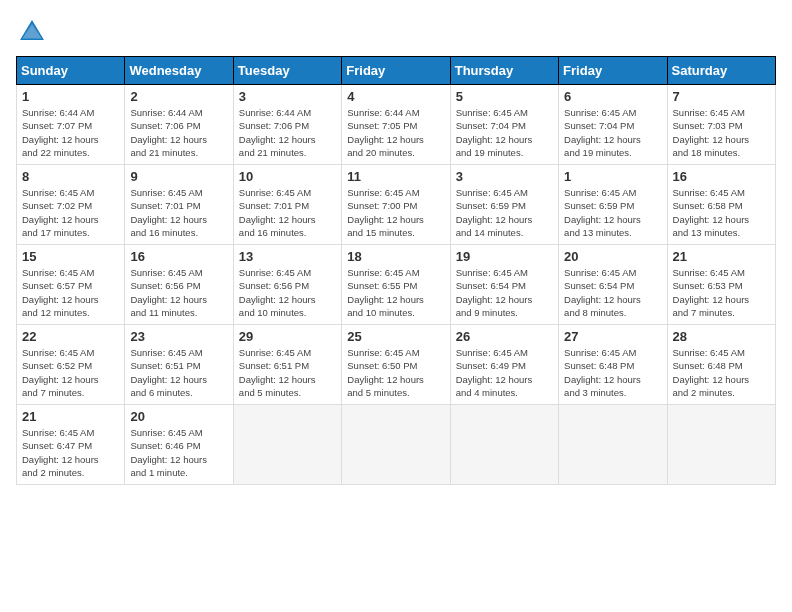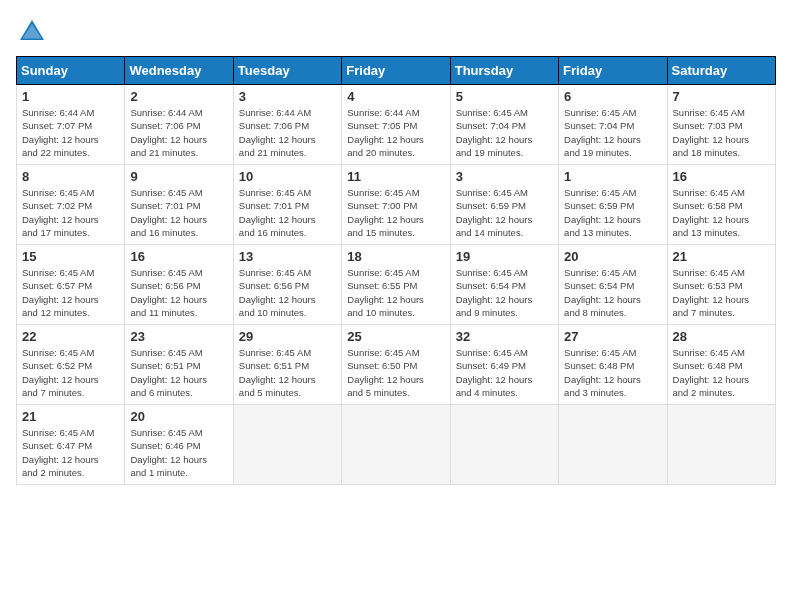--- a/index.html
+++ b/index.html
@@ -224,21 +224,21 @@
         </td>
         <td>
           <span class="day-num">29</span>
           <div class="day-info">Sunrise: 6:45 AM<br>Sunset: 6:51 PM<br>Daylight: 12 hours<br>and 5 minutes.</div>
         </td>
         <td>
           <span class="day-num">25</span>
           <div class="day-info">Sunrise: 6:45 AM<br>Sunset: 6:50 PM<br>Daylight: 12 hours<br>and 5 minutes.</div>
         </td>
         <td>
-          <span class="day-num">32</span>
+          <span class="day-num">26</span>
           <div class="day-info">Sunrise: 6:45 AM<br>Sunset: 6:49 PM<br>Daylight: 12 hours<br>and 4 minutes.</div>
         </td>
         <td>
           <span class="day-num">27</span>
           <div class="day-info">Sunrise: 6:45 AM<br>Sunset: 6:48 PM<br>Daylight: 12 hours<br>and 3 minutes.</div>
         </td>
         <td>
           <span class="day-num">28</span>
           <div class="day-info">Sunrise: 6:45 AM<br>Sunset: 6:48 PM<br>Daylight: 12 hours<br>and 2 minutes.</div>
         </td>

